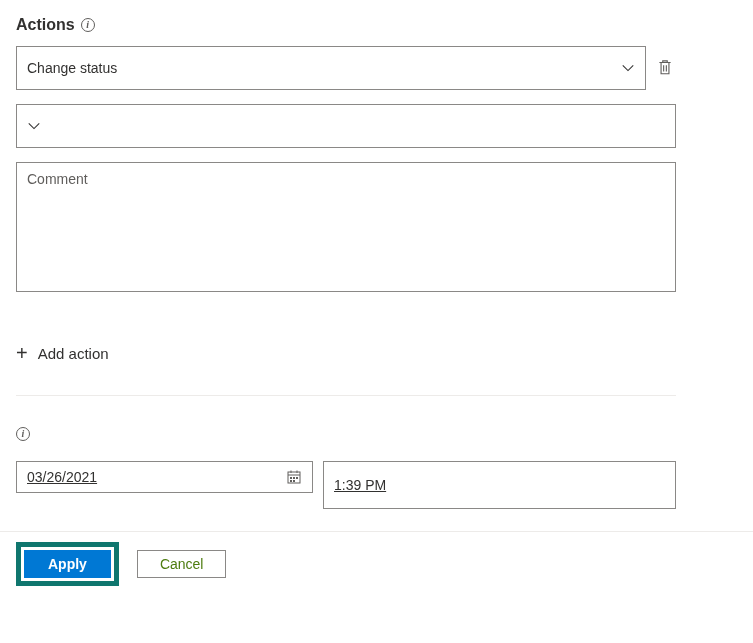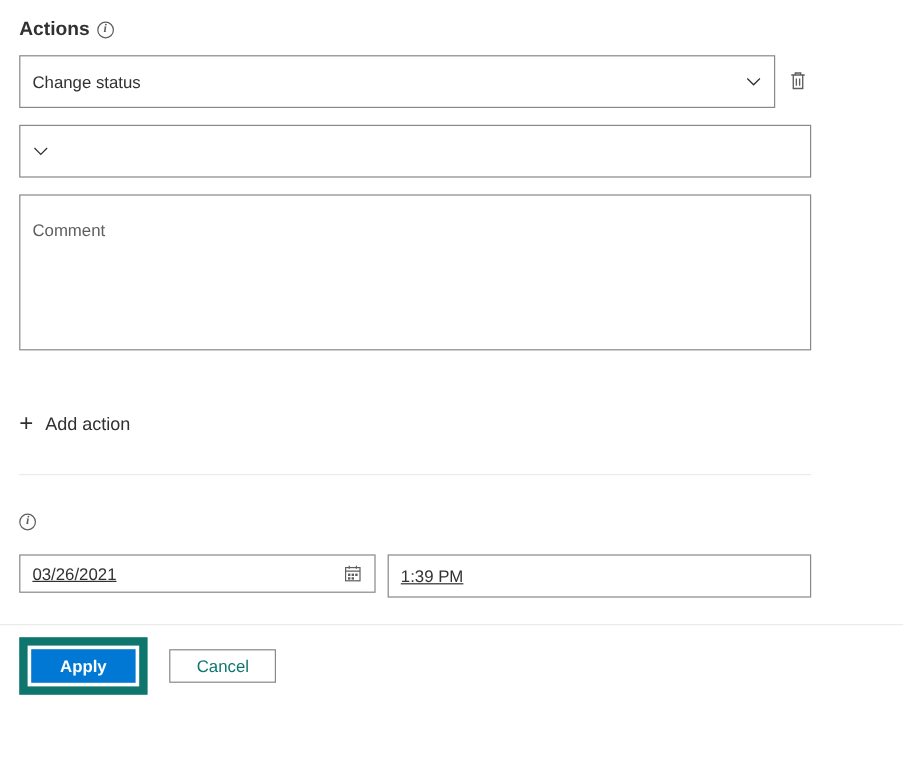--- a/index.html
+++ b/index.html
@@ -76,21 +76,21 @@
       align-items: center;
       justify-content: center;
       margin-right: 10px;
       flex-shrink: 0;
     }
     .check-circle svg { display: block; }
     .comment-box {
       width: 100%;
       border: 1px solid #8a8886;
       height: 130px;
-      padding: 21px 10px;
+      padding: 8px 10px;
       font-family: inherit;
       font-size: 14px;
       resize: none;
       color: #323130;
     }
     .comment-box::placeholder { color: #605e5c; }
     .add-action {
       display: inline-flex;
       align-items: center;
       gap: 10px;
@@ -120,21 +120,21 @@
       border: 1px solid #8a8886;
       height: 32px;
       display: flex;
       align-items: center;
       padding: 0 10px;
       cursor: pointer;
     }
     .time-field {
       flex: 1;
       border: 1px solid #8a8886;
-      height: 36px;
+      height: 48px;
       display: flex;
       align-items: center;
       padding: 0 10px;
       cursor: text;
     }
     .field-text { flex: 1; }
     .calendar-icon {
       width: 16px;
       height: 16px;
       color: #605e5c;
@@ -145,37 +145,37 @@
       border-top: 1px solid #edebe9;
       margin: 22px -16px 0 -16px;
     }
     .footer {
       display: flex;
       gap: 18px;
       align-items: center;
       padding-top: 10px;
     }
     .apply-wrap {
-      border: 7px solid #0f766e;
+      border: 5px solid #0f766e;
       padding: 3px;
       display: inline-block;
     }
     .btn-primary {
       background: #0078d4;
       color: #fff;
       border: none;
       padding: 6px 24px;
       font-size: 14px;
       font-weight: 600;
       cursor: pointer;
       font-family: inherit;
     }
     .btn-secondary {
       background: #fff;
-      color: #0f766e;
+      color: #4d7c0f;
       border: 1px solid #8a8886;
       padding: 5px 22px;
       font-size: 14px;
       cursor: pointer;
       font-family: inherit;
     }
     .actions-wrap { width: 660px; max-width: 100%; }
   </style>
 </head>
 <body>

